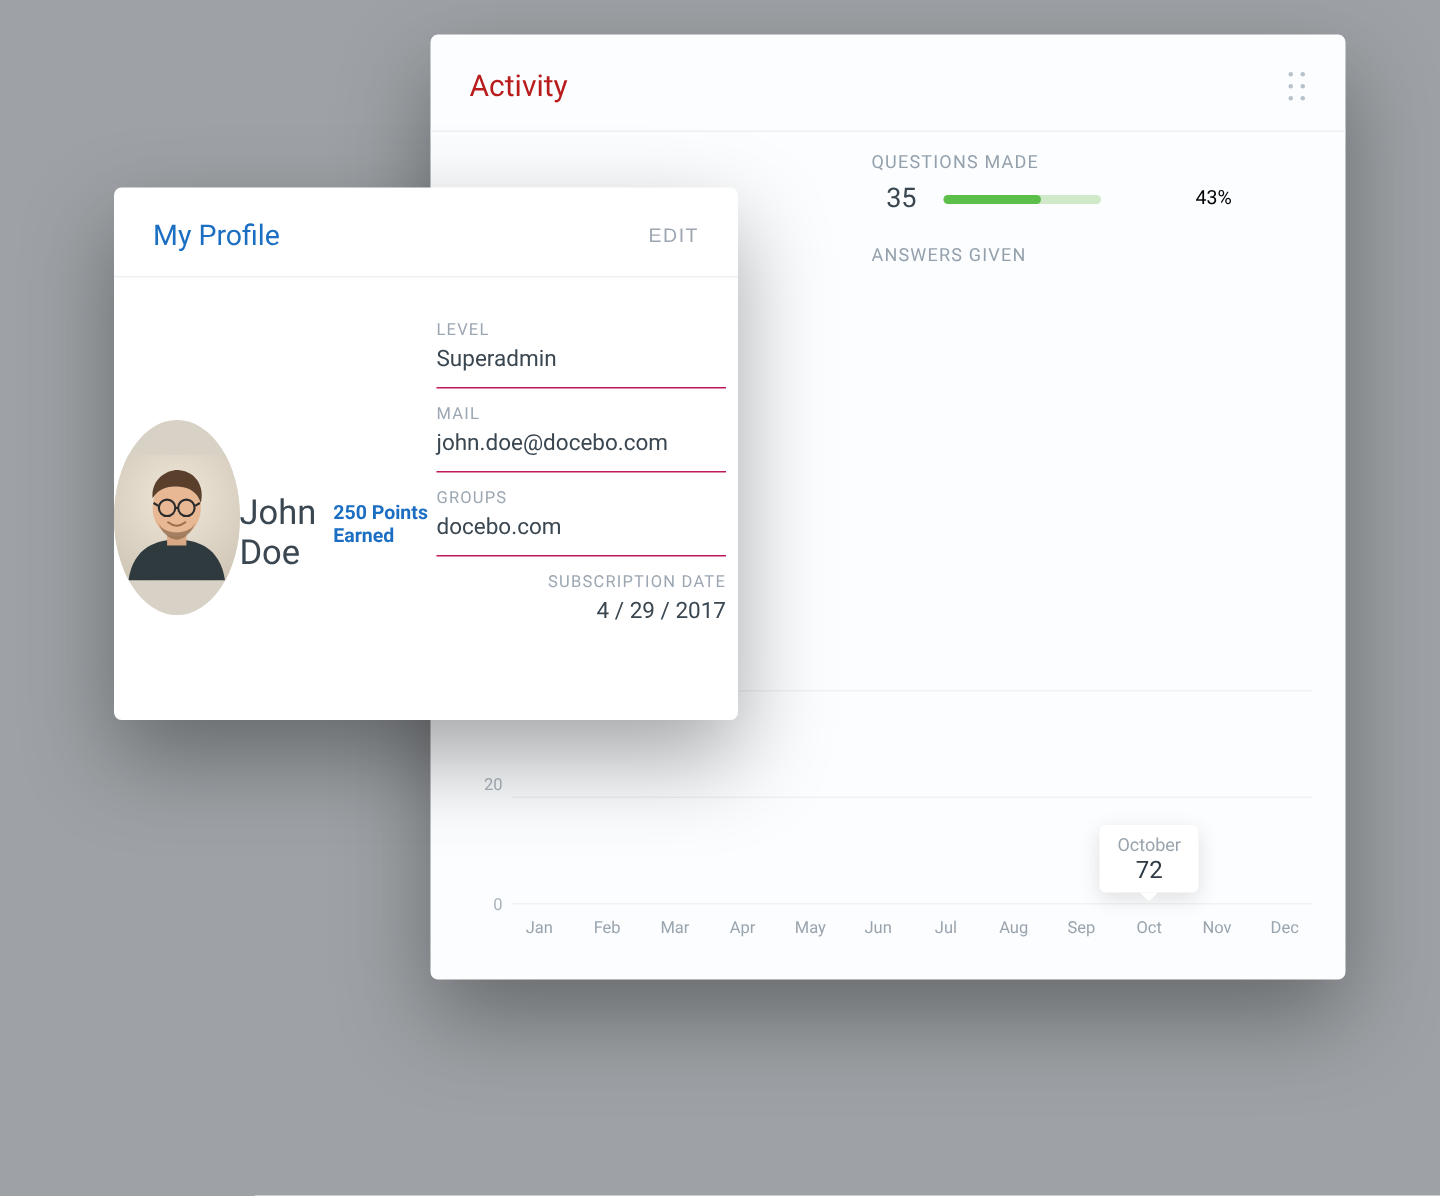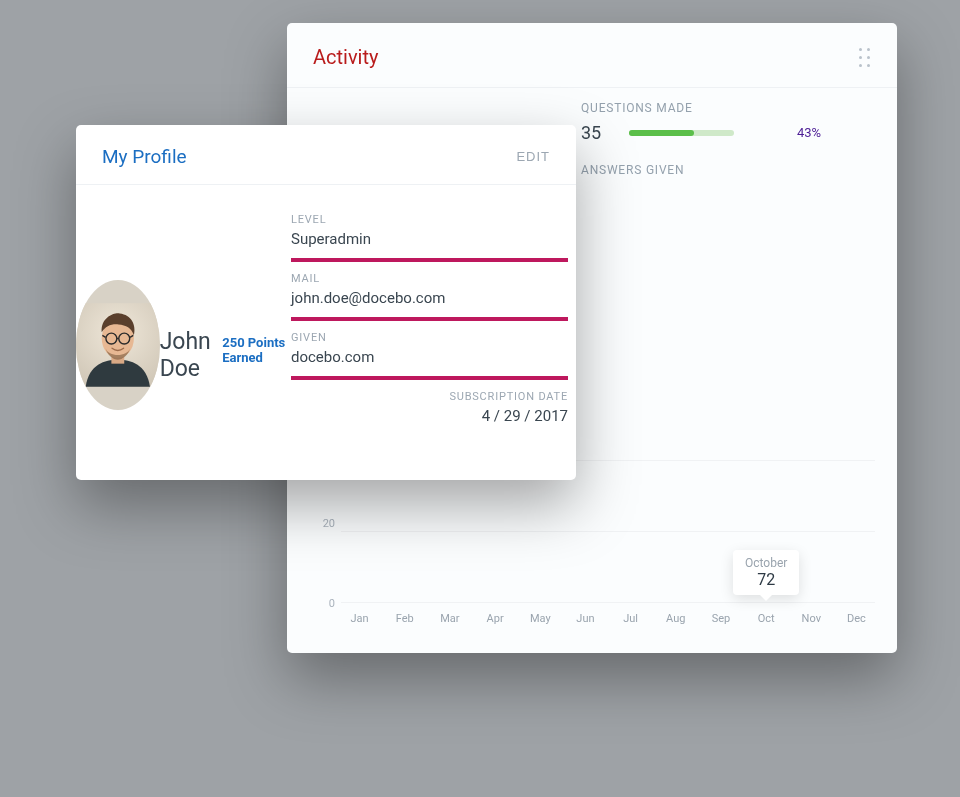--- a/index.html
+++ b/index.html
@@ -69,20 +69,21 @@
   }
   .metric-row {
     display: flex;
     align-items: center;
     gap: 18px;
   }
   .metric-value {
     color: #3a4650;
     font-size: 18px;
     width: 30px;
+    text-align: right;
   }
   .metric-bar {
     position: relative;
     width: 150px;
     height: 6px;
     border-radius: 3px;
     background: transparent;
   }
   .metric-bar-track {
     position: absolute;
@@ -90,21 +91,21 @@
     height: 6px;
     border-radius: 3px;
   }
   .metric-bar-fill {
     position: absolute;
     left: 0; top: 0;
     height: 6px;
     border-radius: 3px;
   }
   .metric-pct {
-    color: #4c1d95;
+    color: #000000;
     font-size: 13px;
     width: 40px;
     text-align: left;
   }
 
   
   .chart {
     position: absolute;
     left: 20px;
     right: 20px;
@@ -182,21 +183,21 @@
     transform: translateX(-50%);
     border: 6px solid transparent;
     border-top-color: #fff;
   }
 
   
   .profile-card {
     position: absolute;
     left: 76px;
     top: 125px;
-    width: 500px;
+    width: 416px;
     height: 355px;
     background: #ffffff;
     border-radius: 5px;
     box-shadow: 0 25px 60px rgba(0,0,0,0.35);
     display: flex;
     flex-direction: column;
   }
   .profile-header {
     padding: 20px 26px 16px 26px;
     display: flex;
@@ -245,21 +246,21 @@
     margin-top: 10px;
     font-size: 13px;
     color: #1b6ec2;
     font-weight: 700;
   }
   .profile-right {
     flex: 1;
     padding: 18px 8px 0 0;
   }
   .info-row {
-    border-bottom: 4px solid #be185d;
+    border-bottom: 1px solid #be185d;
     padding: 10px 0 10px 0;
   }
   .info-row:last-child { border-bottom: none; text-align: right; }
   .info-label {
     font-size: 11px;
     color: #9ca7b2;
     letter-spacing: 0.8px;
     margin-bottom: 4px;
   }
   .info-value {
@@ -408,21 +409,21 @@
     <div class="profile-right">
       <div class="info-row">
         <div class="info-label">LEVEL</div>
         <div class="info-value">Superadmin</div>
       </div>
       <div class="info-row">
         <div class="info-label">MAIL</div>
         <div class="info-value">john.doe@docebo.com</div>
       </div>
       <div class="info-row">
-        <div class="info-label">GIVEN</div>
+        <div class="info-label">GROUPS</div>
         <div class="info-value">docebo.com</div>
       </div>
       <div class="info-row">
         <div class="info-label">SUBSCRIPTION DATE</div>
         <div class="info-value">4 / 29 / 2017</div>
       </div>
     </div>
   </div>
 </div>
 

